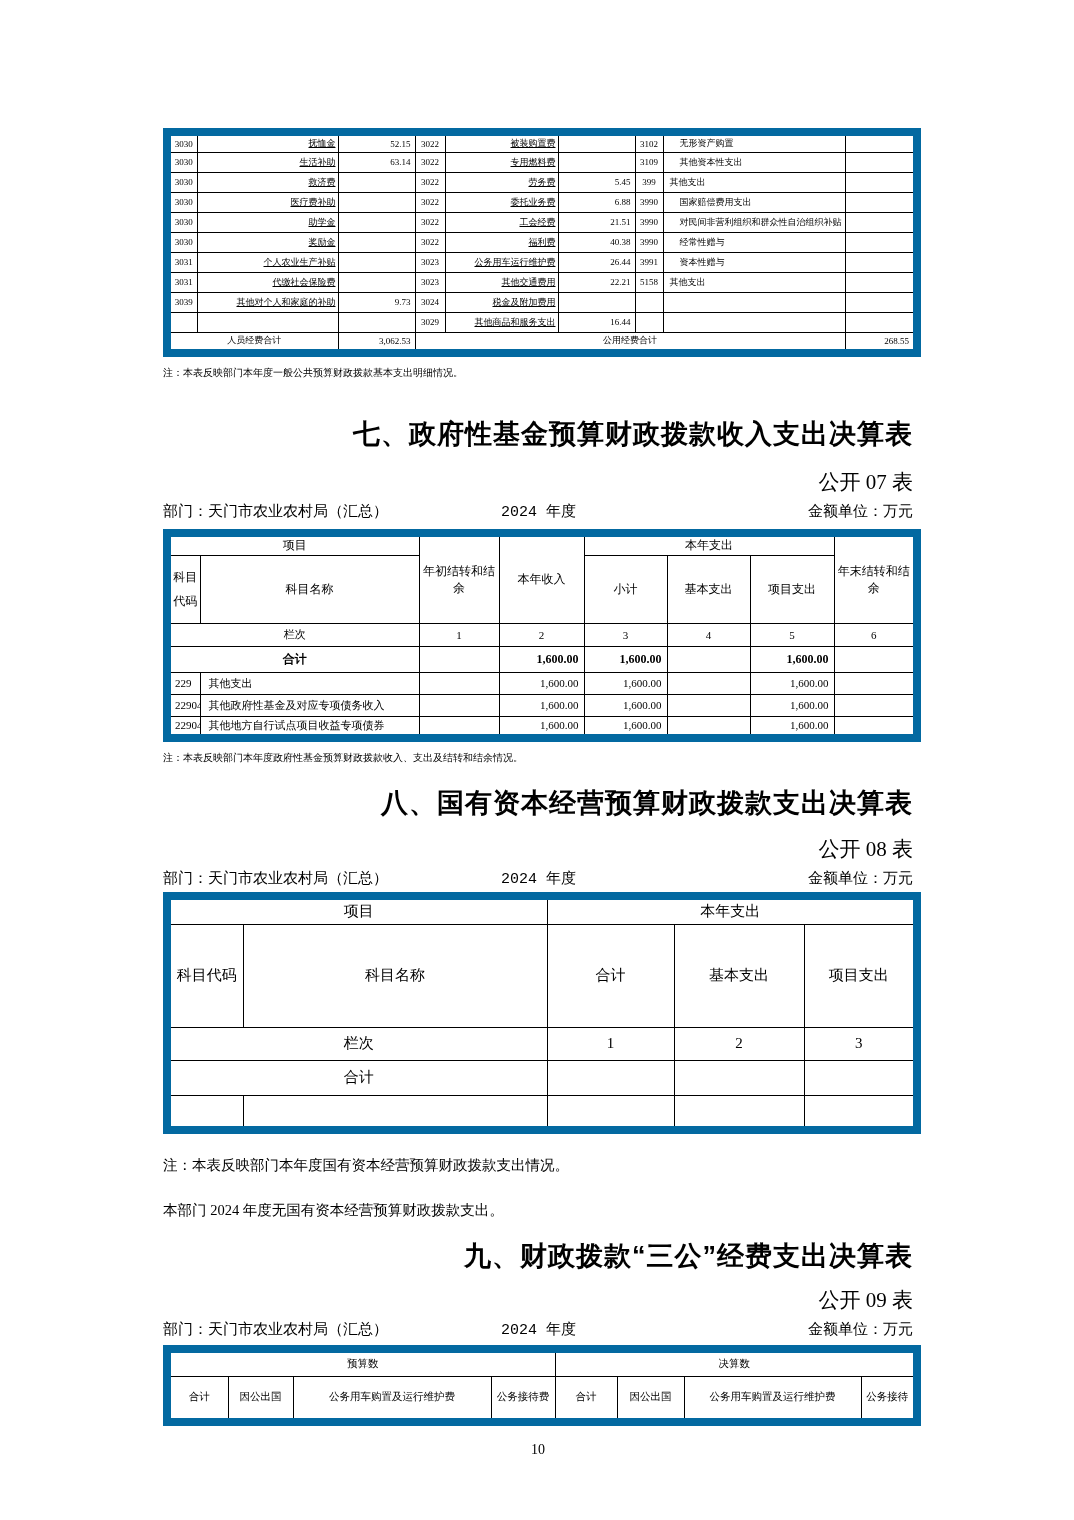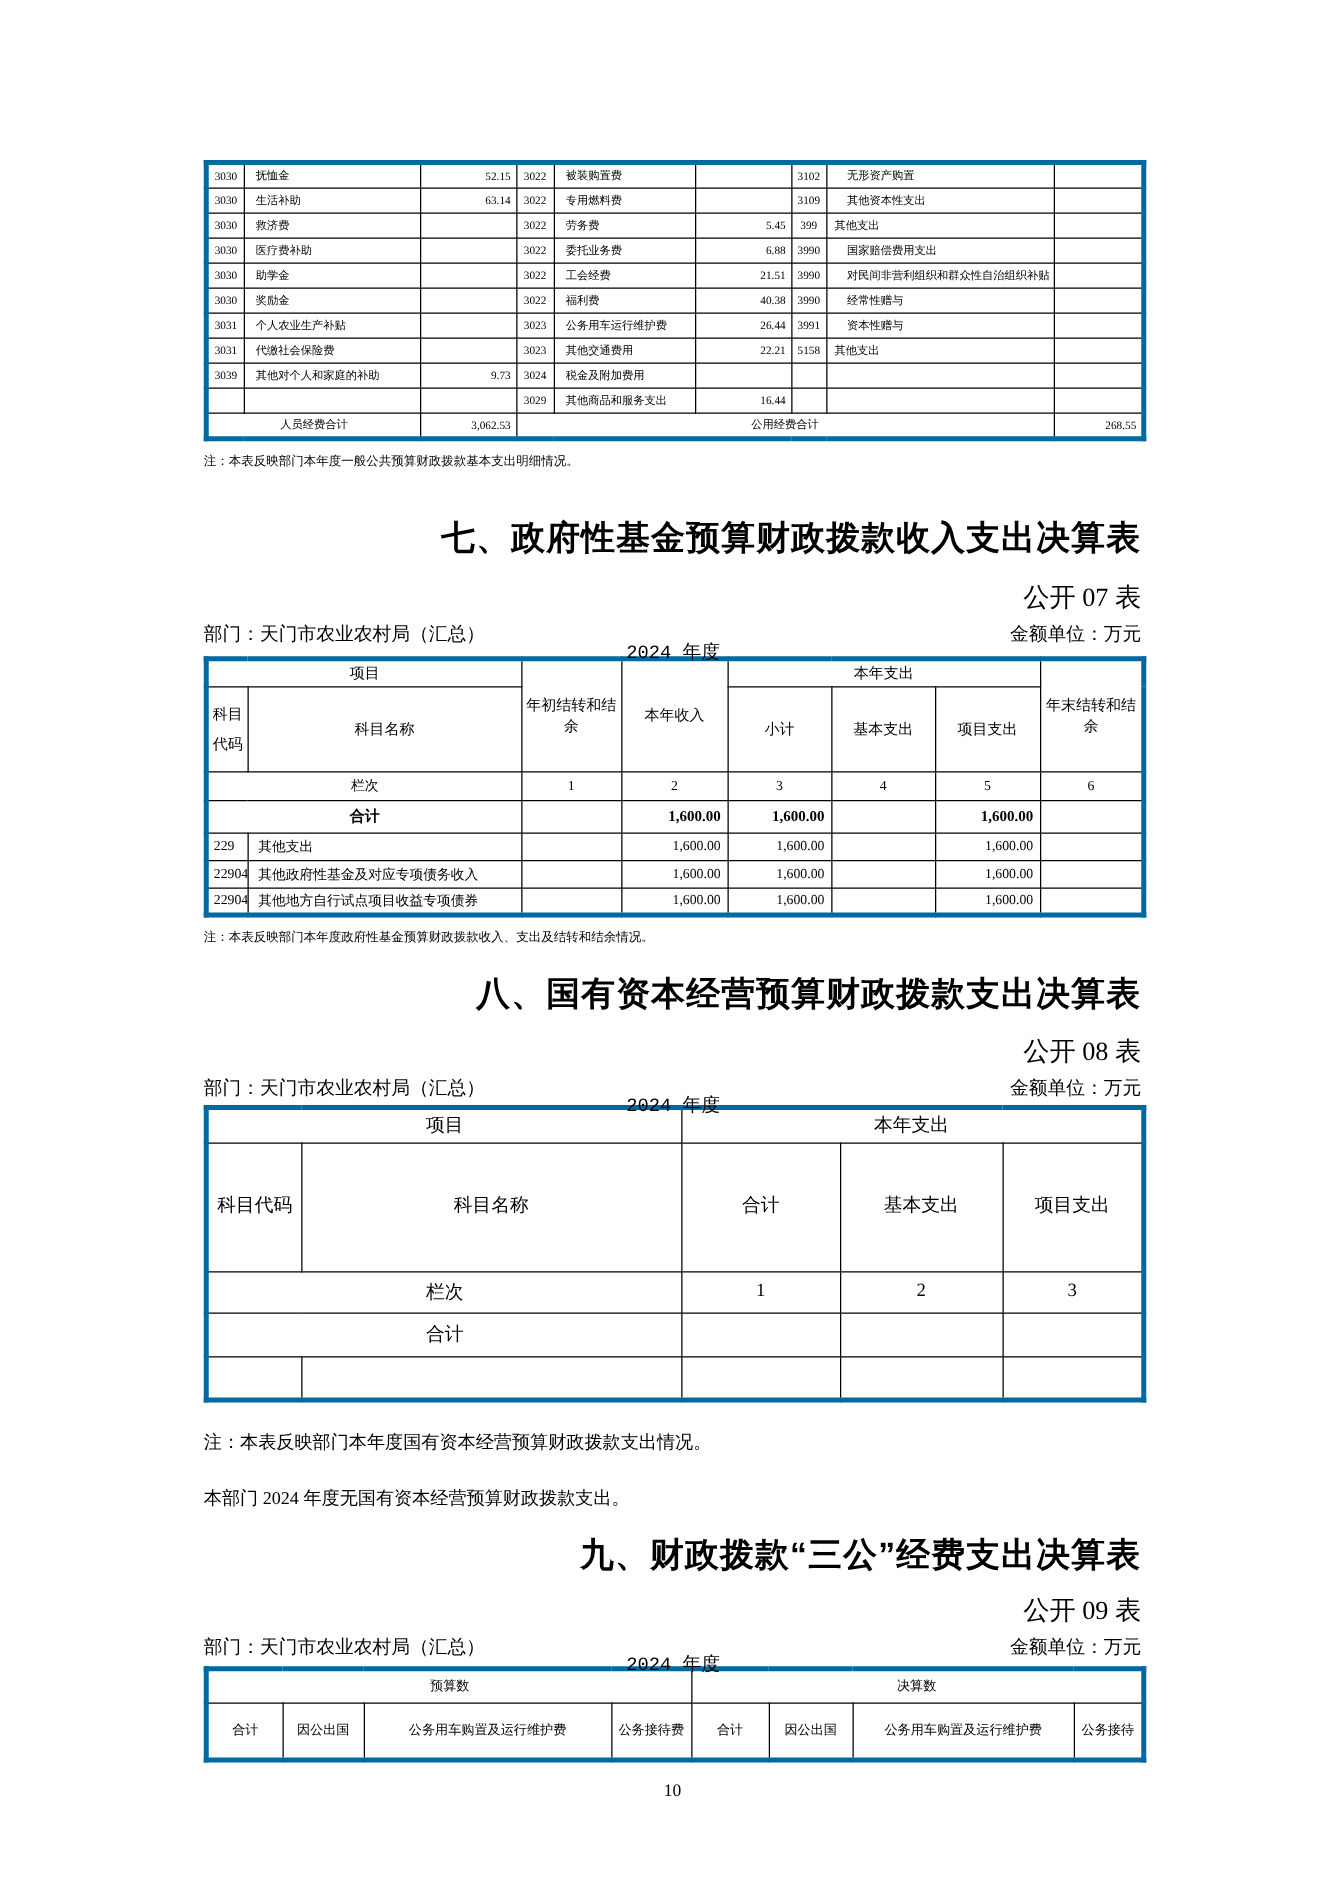--- a/index.html
+++ b/index.html
@@ -4,44 +4,44 @@
 <style>
   * { margin:0; padding:0; box-sizing:border-box; }
   html,body { background:#fff; }
   body {
     width:1074px; height:1520px;
     font-family:"Liberation Serif","DejaVu Serif",serif;
     color:#000; position:relative; overflow:hidden;
   }
   .content { width:750px; margin-left:163px; }
 
-  table { border-collapse:collapse; table-layout:fixed; width:750px; border:4px solid #0369a1; }
+  table { border-collapse:collapse; table-layout:fixed; width:750px; border:8px solid #0369a1; }
   td { border:1px solid #000; vertical-align:middle; overflow:hidden; text-align:center; }
 
   
   .t6 { margin-top:128px; font-size:9px; }
   .t6 td { height:20px; padding:0 2px; }
-  .t6 td.name { text-align:left; padding-left:9px; }
+  .t6 td.name { text-align:right; padding-left:9px;text-decoration:underline; }
   .t6 td.name3 { text-align:left; padding-left:16px; }
   .t6 td.name3.lvl0 { padding-left:6px; }
   .t6 td.code { text-align:center; }
   .t6 td.num { text-align:right; padding-right:4px; }
   .t6 .total-row td { height:21px; }
 
   .small-note { font-size:10px; margin-top:9px; }
 
   
   .sec-title {
     margin-top:36px; text-align:right;
     font-family:Liberation Sans, sans-serif;
     font-weight:700; font-size:27px; letter-spacing:1px;
   }
   .sheet-label { margin-top:16px; text-align:right; font-size:21px; }
   .dept-line { margin-top:6px; font-size:15px; position:relative; height:21px;font-family:Liberation Mono, monospace; }
-  .dept-line .year { position:absolute; left:338px; top:14px; }
+  .dept-line .year { position:absolute; left:338px; top:0; }
   .dept-line .unit { position:absolute; right:0; top:0; }
 
   
   .t7 { margin-top:6px; font-size:12px; }
   .t7 .hrow1 td { height:22px; }
   .t7 .hrow2 td { height:68px; line-height:2; }
   .t7 .rank-row td { height:23px; font-size:11px; }
   .t7 .total-row td { height:26px; font-weight:700; }
   .t7 .data-row td { height:22px; font-size:11px; font-weight:400; }
   .t7 td.code { text-align:left; padding-left:4px; }

